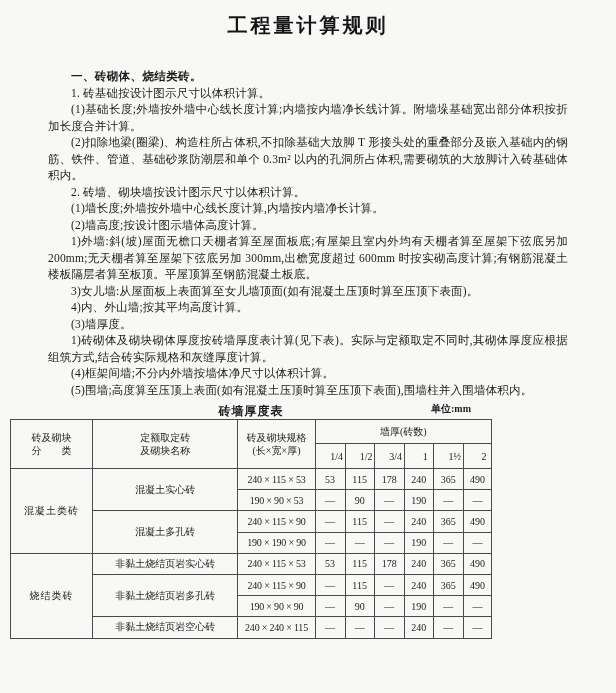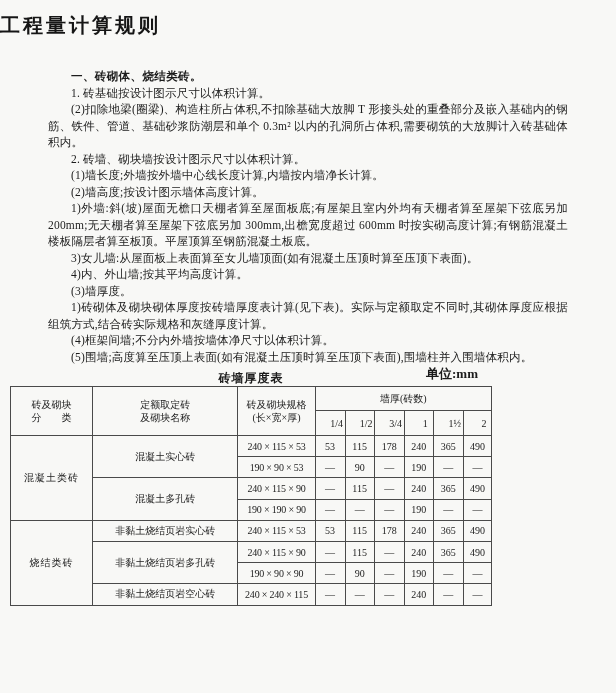--- a/index.html
+++ b/index.html
@@ -10,21 +10,21 @@
     color:#1c1c1c;
   }
   .page {
     position:relative;
     width:616px; height:693px;
     background:#f8f8f6;
     overflow:hidden;
   }
   .doc-title {
     padding-top:12px;
-    text-align:left;
+    text-align:center;
     font-size:20px;
     font-weight:bold;
     letter-spacing:3px;
     color:#151515;
   }
   .content {
     margin:29px 48px 0 48px;
     width:520px;
   }
   .content p {
@@ -44,22 +44,22 @@
     height:16px;
     text-align:center;
   }
   .tbl-title {
     font-size:12px;
     font-weight:bold;
     letter-spacing:1px;
   }
   .tbl-unit {
     position:absolute;
-    right:14px; bottom:1px;
-    font-size:13px;
+    right:21px; bottom:1px;
+    font-size:10px;
     font-weight:600;
   }
   table.thickness {
     width:482px;
     border-collapse:collapse;
     table-layout:fixed;
     border:1.6px solid #3a3a3a;
     margin-top:2px;
   }
   table.thickness th, table.thickness td {
@@ -82,20 +82,21 @@
 </head>
 <body>
 
 <div class="page">
 
   <div class="doc-title">工程量计算规则</div>
 
   <div class="content">
     <p class="lead">一、砖砌体、烧结类砖。</p>
     <p>1. 砖基础按设计图示尺寸以体积计算。</p>
+    <p>(1)基础长度;外墙按外墙中心线长度计算;内墙按内墙净长线计算。附墙垛基础宽出部分体积按折加长度合并计算。</p>
     <p>(2)扣除地梁(圈梁)、构造柱所占体积,不扣除基础大放脚 T 形接头处的重叠部分及嵌入基础内的钢筋、铁件、管道、基础砂浆防潮层和单个 0.3m² 以内的孔洞所占体积,需要砌筑的大放脚计入砖基础体积内。</p>
     <p>2. 砖墙、砌块墙按设计图示尺寸以体积计算。</p>
     <p>(1)墙长度;外墙按外墙中心线长度计算,内墙按内墙净长计算。</p>
     <p>(2)墙高度;按设计图示墙体高度计算。</p>
     <p>1)外墙:斜(坡)屋面无檐口天棚者算至屋面板底;有屋架且室内外均有天棚者算至屋架下弦底另加 200mm;无天棚者算至屋架下弦底另加 300mm,出檐宽度超过 600mm 时按实砌高度计算;有钢筋混凝土楼板隔层者算至板顶。平屋顶算至钢筋混凝土板底。</p>
     <p>3)女儿墙:从屋面板上表面算至女儿墙顶面(如有混凝土压顶时算至压顶下表面)。</p>
     <p>4)内、外山墙;按其平均高度计算。</p>
     <p>(3)墙厚度。</p>
     <p>1)砖砌体及砌块砌体厚度按砖墙厚度表计算(见下表)。实际与定额取定不同时,其砌体厚度应根据组筑方式,结合砖实际规格和灰缝厚度计算。</p>
     <p>(4)框架间墙;不分内外墙按墙体净尺寸以体积计算。</p>

